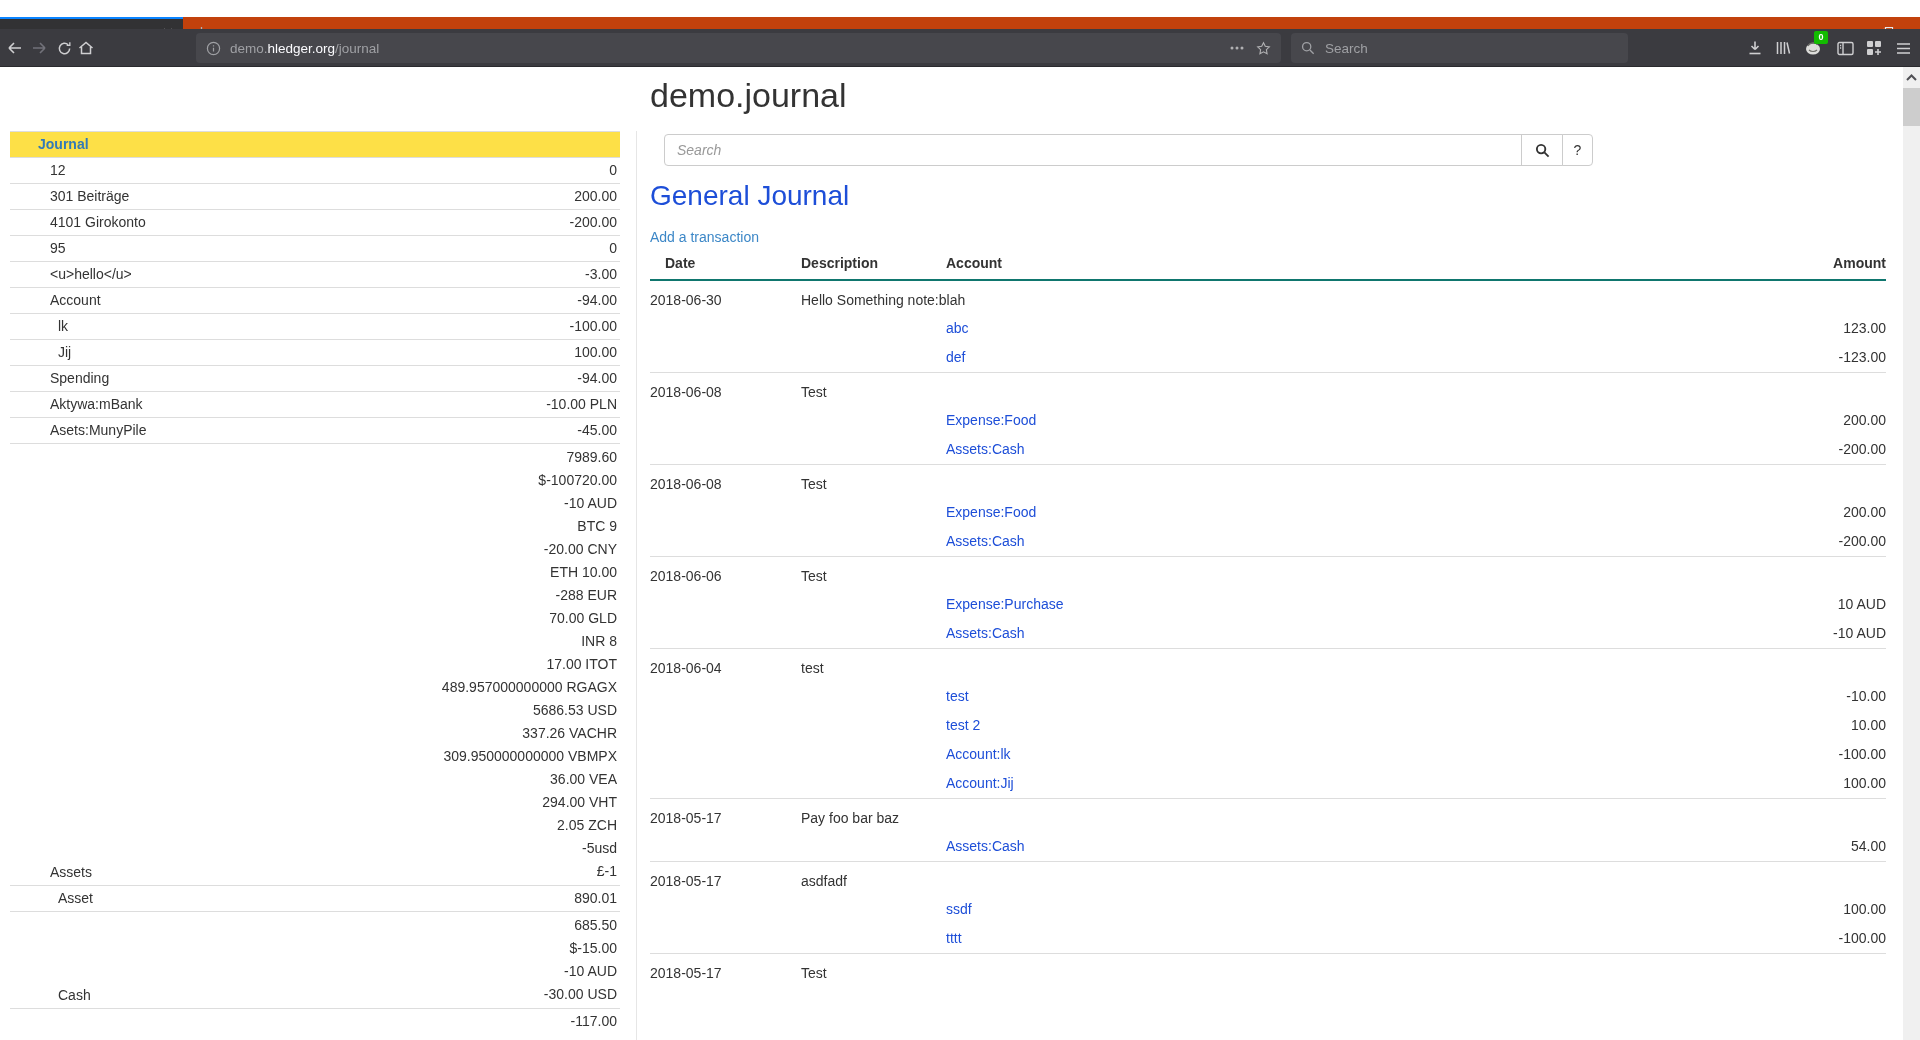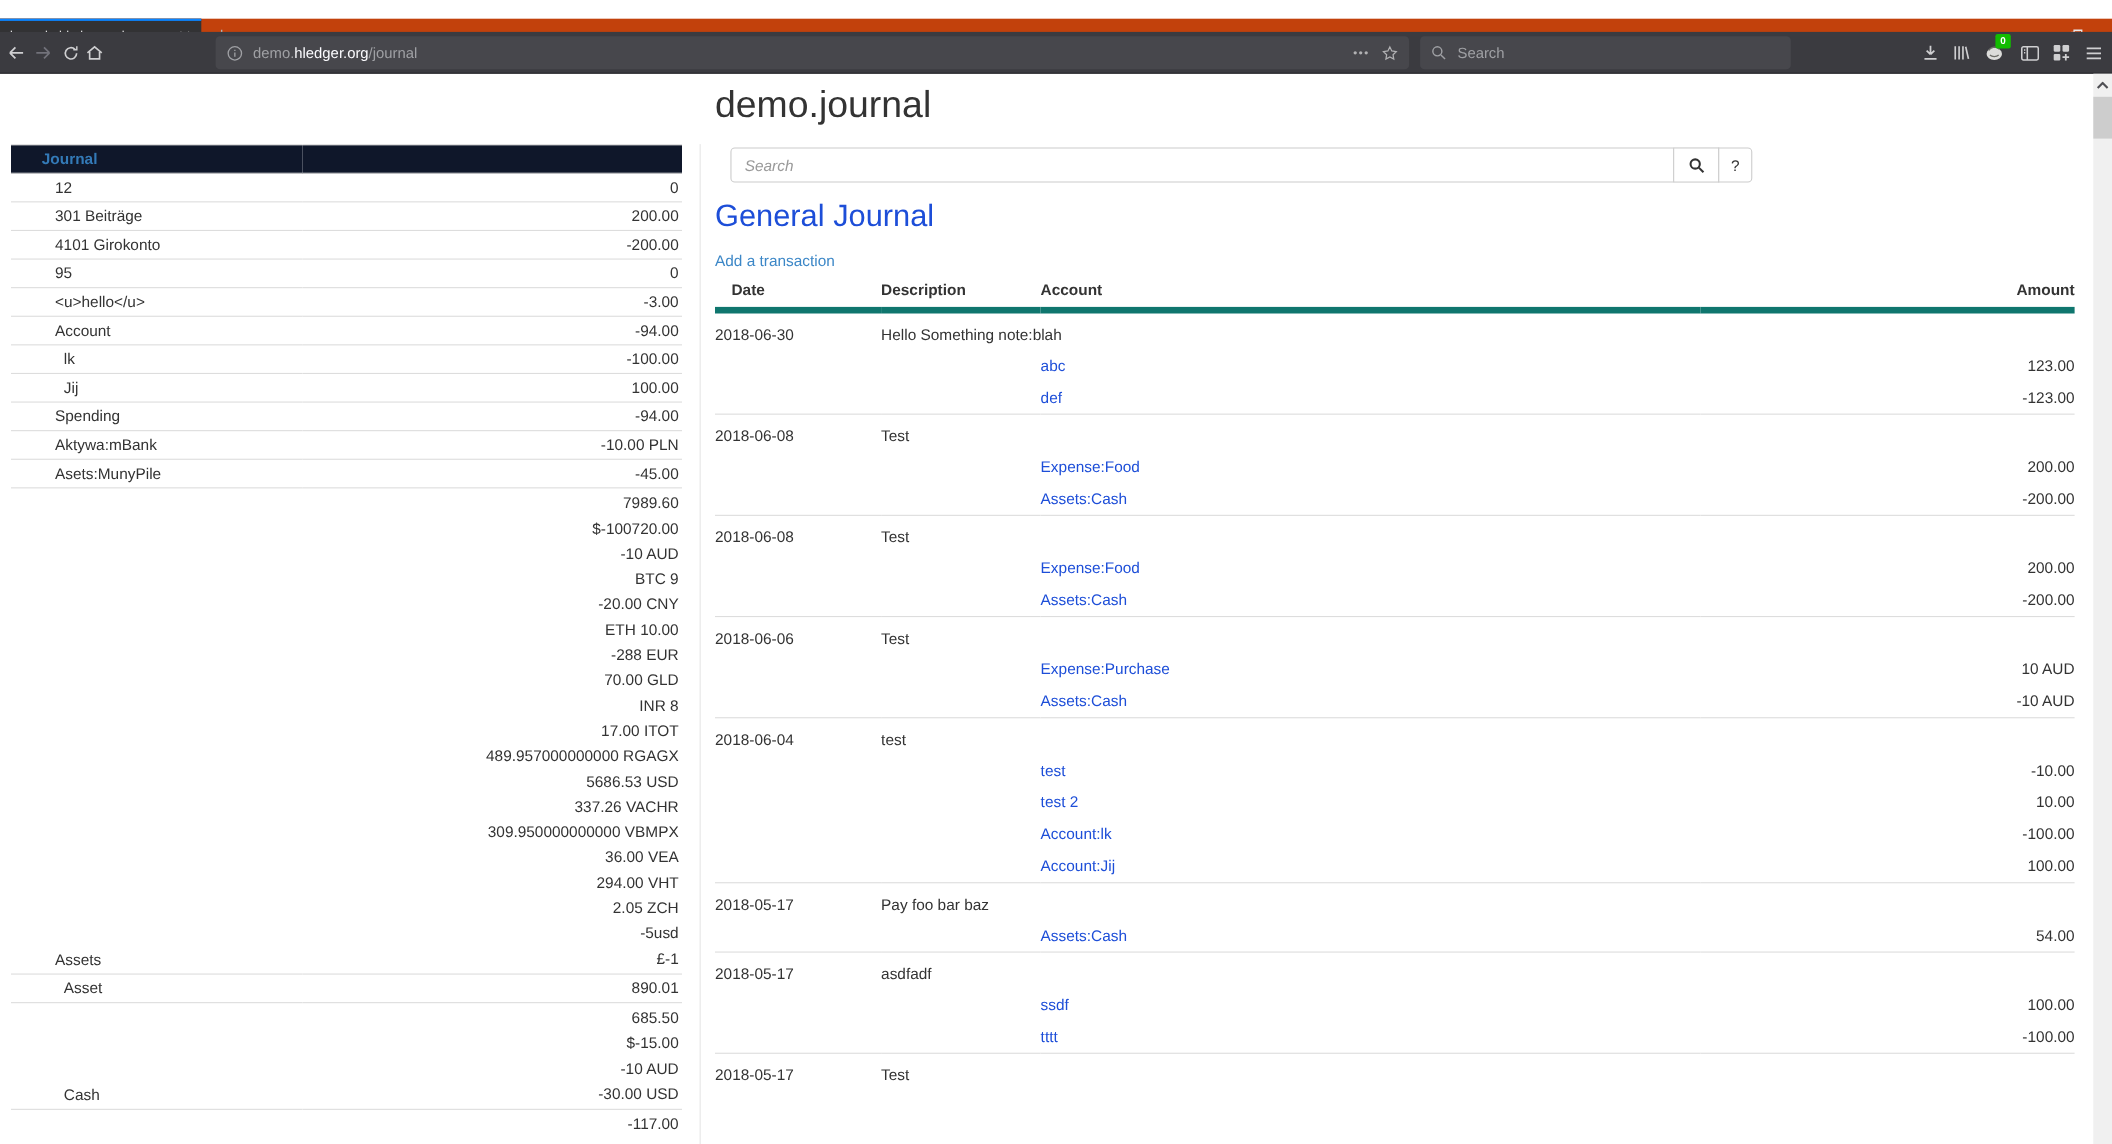--- a/index.html
+++ b/index.html
@@ -44,21 +44,21 @@
   .scroll-up{position:absolute;left:1903px;top:69px;width:17px;height:16px;color:#505055;
              display:flex;align-items:center;justify-content:center;}
   .scroll-thumb{position:absolute;left:1903px;top:88px;width:17px;height:38px;background:#cdcdcd;}
 
   
   .v-divider{position:absolute;left:636px;top:131px;width:1px;height:909px;background:#e6e6e6;}
   .side-table{position:absolute;left:10px;top:131px;width:610px;border-collapse:collapse;
               font-size:14px;}
   .side-table td{border-top:1px solid #ddd;padding:2px;line-height:21px;color:#333;
                  vertical-align:bottom;}
-  tr.journal-row td{background:#0f172a;}
+  tr.journal-row td{background:#fde047;}
   tr.journal-row td.jn{padding-left:28px;}
   tr.journal-row a{color:#337ab7;font-weight:bold;text-decoration:none;}
   td.n1{padding-left:40px;}
   td.n2{padding-left:48px;}
   td.amt{text-align:right;padding-right:3px;white-space:nowrap;}
   td.amt div{line-height:23px;}
   .neg{color:#a94442;}
   a.acct-name{color:#333;text-decoration:none;}
 
   
@@ -73,21 +73,21 @@
        display:flex;align-items:center;justify-content:center;color:#333;cursor:pointer;}
   .btn-search{width:42px;}
   .btn-help{width:31px;border-radius:0 4px 4px 0;font-size:14px;}
   #section-heading{position:absolute;left:650px;top:180px;margin:0;font-size:28px;
                    font-weight:normal;color:#1d4ed8;}
   #add-link{position:absolute;left:650px;top:229px;font-size:14px;color:#3c87c7;
             text-decoration:none;}
   .main-table{position:absolute;left:650px;top:253px;width:1236px;border-collapse:collapse;
               table-layout:fixed;font-size:14px;}
   .main-table th{text-align:left;color:#333;font-weight:bold;padding:0 0 6px;line-height:20px;
-                 border-bottom:6px solid #0f766e;}
+                 border-bottom:2px solid #0f766e;}
   th.h-date{padding-left:15px;}
   th.h-amount{text-align:right;}
   .main-table tr.t td{border-top:1px solid #ddd;padding:9px 0 4px;line-height:20px;color:#333;}
   .main-table tr.p td{padding:4px 0 5px;line-height:20px;}
   td.c-date{padding-left:15px;}
   td.c-acct{padding-left:8px;}
   a.acct-link{color:#1d4ed8;text-decoration:none;}
   td.c-amt{text-align:right;white-space:nowrap;color:#333;}
 </style>
 <title>journal - hledger-web</title></head>

